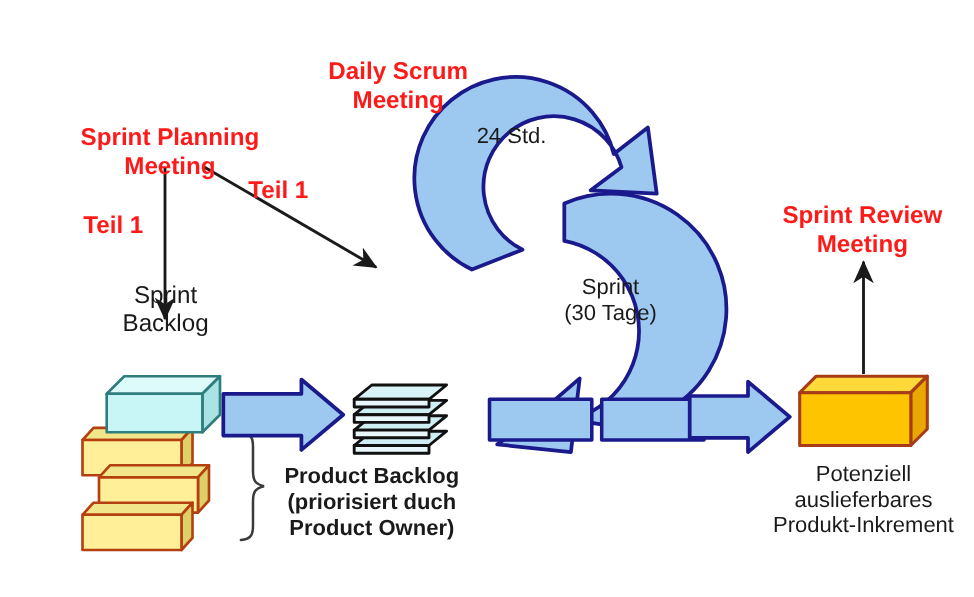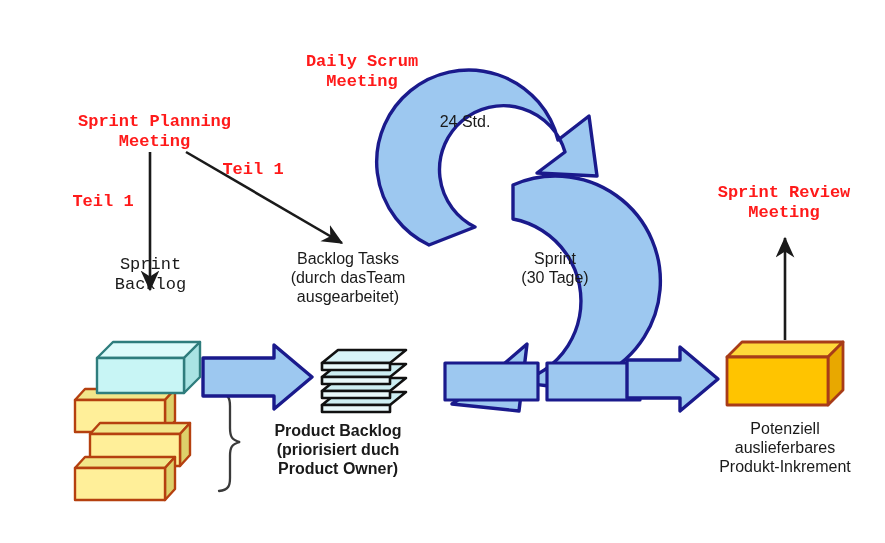--- a/index.html
+++ b/index.html
@@ -32,22 +32,22 @@
     white-space: pre;
     color: #1a1a1a;
   }
   .lbl-red {
     color: #ff1a1a;
     font-weight: bold;
   }
   .lbl-black {
     color: #1a1a1a;
   }
-  .f17 { font-size: 17px; font-family: Liberation Mono, monospace; }
-  .f16 { font-size: 16px; }
+  .f17 { font-size: 22px; }
+  .f16 { font-size: 20px; }
   .src {
     position: absolute;
     font-size: 9.5px;
     color: #2b2b2b;
     white-space: nowrap;
     font-weight: bold;
     letter-spacing: 0.02em;
   }
   .src i { font-style: italic; }
 </style>
@@ -166,23 +166,20 @@
   <div class="lbl lbl-red f17" style="left:704px; top:183px; width:160px;">Sprint Review
 Meeting</div>
 
   <div class="lbl lbl-red f17" style="left:72px; top:192px; width:62px;">Teil 1</div>
 
   <div class="lbl lbl-red f17" style="left:222px; top:160px; width:62px;">Teil 1</div>
 
   <div class="lbl lbl-black f17" style="left:88px; top:255px; width:125px;">Sprint
 Backlog</div>
 
-  <div class="lbl lbl-black f16" style="left:262px; top:250px; width:172px;">Backlog Tasks
-(durch dasTeam
-ausgearbeitet)</div>
 
   <div class="lbl lbl-black f16" style="left:243px; top:422px; width:190px;font-weight:bold;">Product Backlog
 (priorisiert duch
 Product Owner)</div>
 
   <div class="lbl lbl-black f16" style="left:420px; top:113px; width:90px;">24 Std.</div>
 
   <div class="lbl lbl-black f16" style="left:495px; top:250px; width:120px;">Sprint
 (30 Tage)</div>
 

